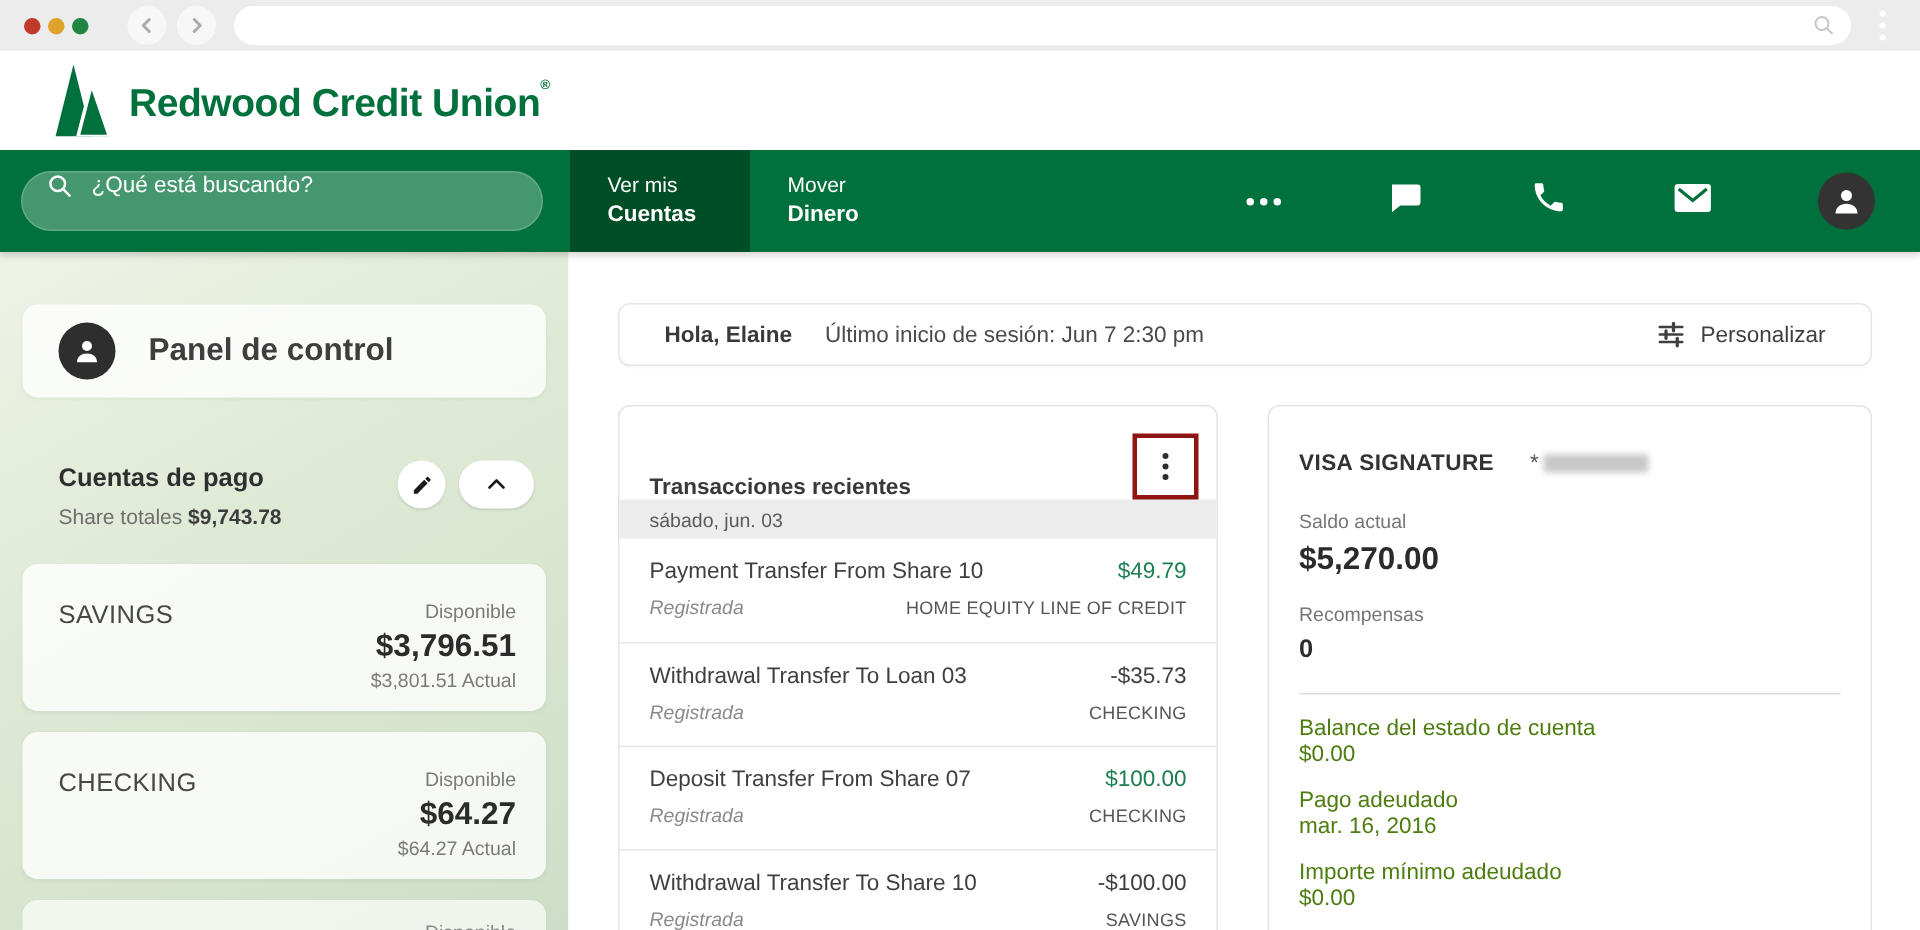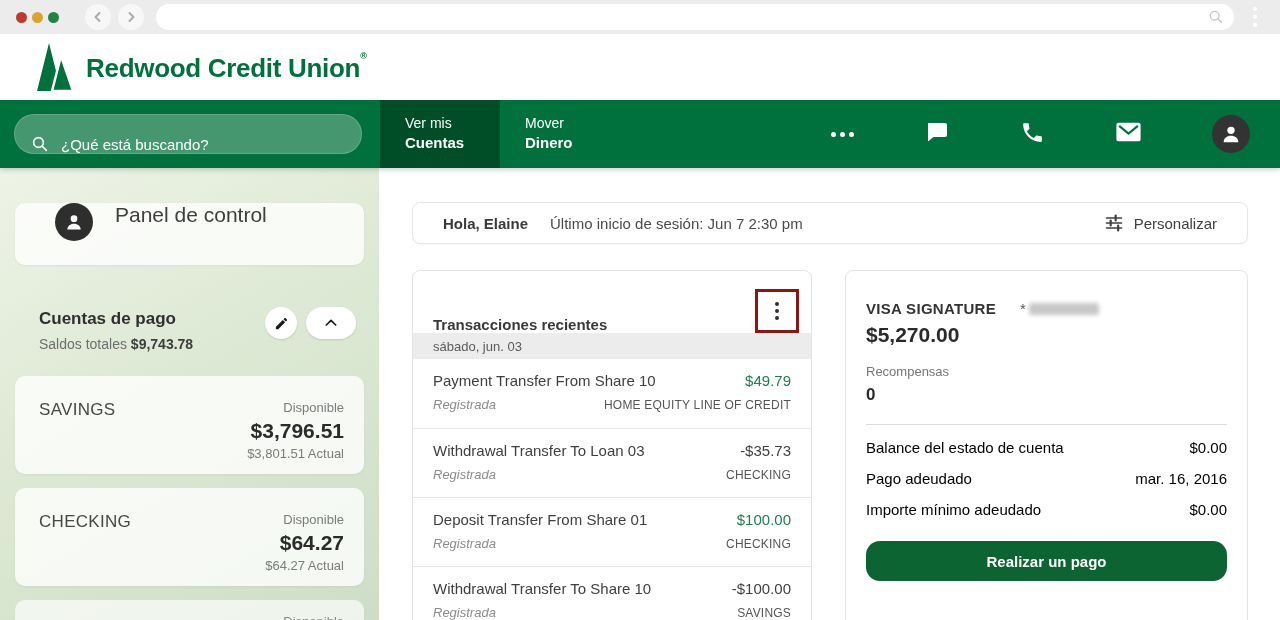--- a/index.html
+++ b/index.html
@@ -21,37 +21,37 @@
   .chrome-menu i { width:4px; height:4px; border-radius:50%; background:#fff; }
 
   
   .masthead { height:66px; background:#fff; display:flex; align-items:center; padding-left:34px; position:relative; z-index:3; }
   .logo { display:flex; align-items:center; gap:12px; }
   .logo-text { font-size:26px; color:#00713c; font-weight:600; letter-spacing:-0.3px; }
   .logo-text sup { font-size:9px; vertical-align:18px; }
 
   
   .nav { height:68px; background:#00713c; display:flex; align-items:stretch; box-shadow:0 2px 5px rgba(0,0,0,.18); position:relative; z-index:2; }
-  .nav-search { align-self:center; margin-left:14px; width:348px; height:40px; border-radius:20px; background:rgba(255,255,255,.27); border:1px solid rgba(255,255,255,.18); display:flex; align-items:flex-end; gap:12px; padding:0 16px; color:#fff; font-size:15px; }
+  .nav-search { align-self:center; margin-left:14px; width:348px; height:40px; border-radius:20px; background:rgba(255,255,255,.27); border:1px solid rgba(255,255,255,.18); display:flex; align-items:flex-start; gap:12px; padding:0 16px; color:#fff; font-size:15px; }
   .tab { margin-left:18px; width:120px; padding-left:25px; display:flex; flex-direction:column; justify-content:center; color:#fff; font-size:14px; line-height:1.35; }
   .tab + .tab { margin-left:0; width:140px; }
   .tab strong { font-size:15px; }
   .tab.active { background:#004e27; }
   .nav-icons { margin-left:auto; display:flex; align-items:center; gap:70px; padding-right:30px; }
   .ellipsis { display:flex; gap:4px; }
   .ellipsis i { width:5px; height:5px; border-radius:50%; background:#fff; }
   .nav-avatar { width:38px; height:38px; border-radius:50%; background:#333; display:flex; align-items:center; justify-content:center; }
 
   
   .content { display:flex; height:452px; }
   .sidebar { width:379px; background:linear-gradient(150deg,#eef3e6 0%,#dde9d4 45%,#cedec6 100%); padding:35px 15px 0 15px; }
   .main { flex:1; background:#fff; padding:34px 32px 0 33px; }
 
   
-  .panel-card { height:62px; background:rgba(255,255,255,.78); border-radius:10px; display:flex; gap:22px; padding-left:40px; box-shadow:0 1px 3px rgba(0,0,0,.05); }
+  .panel-card { height:62px; background:rgba(255,255,255,.78); border-radius:10px; display:flex; align-items:center; gap:22px; padding-left:24px; box-shadow:0 1px 3px rgba(0,0,0,.05);font-weight:bold; }
   .avatar-dark { width:38px; height:38px; border-radius:50%; background:#2e2e2e; display:flex; align-items:center; justify-content:center; flex:0 0 auto; }
   .panel-label { font-size:21px; color:#3e3e3e; }
   .section-head { margin:44px 8px 0 24px; display:flex; justify-content:space-between; align-items:flex-start; }
   .section-head h3 { font-size:17px; font-weight:700; color:#2f2f2f; }
   .totals { margin-top:7px; font-size:14px; color:#6e6e6e; }
   .totals strong { color:#3c3c3c; }
   .head-actions { display:flex; gap:9px; margin-top:-2px; }
   .circle-btn { width:32px; height:32px; border-radius:50%; background:#fff; border:none; display:flex; align-items:center; justify-content:center; box-shadow:0 1px 2px rgba(0,0,0,.12); }
   .pill-btn { width:50px; height:32px; border-radius:16px; background:#fff; border:none; display:flex; align-items:center; justify-content:center; box-shadow:0 1px 2px rgba(0,0,0,.12); }
   .account-card { margin-top:24px; background:rgba(255,255,255,.78); border-radius:10px; height:98px; padding:24px 20px 0 24px; display:flex; justify-content:space-between; box-shadow:0 1px 3px rgba(0,0,0,.05); }
@@ -90,21 +90,21 @@
   .visa-card { width:403px; height:358px; padding:0 20px; }
   .visa-title-row { margin-top:29px; display:flex; align-items:center; }
   .visa-title { font-size:15px; font-weight:700; color:#333; letter-spacing:.3px; }
   .visa-mask { margin-left:24px; font-size:15px; color:#555; display:flex; align-items:center; gap:3px; }
   .blur-chip { display:inline-block; width:70px; height:12px; background:#c7c7c7; border-radius:2px; filter:blur(2px); }
   .visa-label { margin-top:23px; font-size:13px; color:#767676; }
   .visa-balance { margin-top:6px; font-size:21px; font-weight:700; color:#2b2b2b; }
   .visa-label.rewards { margin-top:17px; }
   .visa-rewards { margin-top:6px; font-size:17px; font-weight:700; color:#2b2b2b; }
   .visa-divider { margin-top:19px; border-top:1px solid #dcdcdc; }
-  .visa-row { display:flex; justify-content:space-between; font-size:15px; color:#000000; margin-top:14px; }
+  .visa-row { display:flex; justify-content:space-between; font-size:15px; color:#4d7c0f; margin-top:14px;flex-direction:column; }
   .pay-btn { margin-top:23px; width:100%; height:40px; border:none; border-radius:14px; background:#0b6431; color:#fff; font-size:15px; font-weight:700; font-family:"Liberation Sans", sans-serif; }
 </style>
 </head>
 <body>
 
 <div class="stage">
 
   <div class="chrome">
     <div class="lights">
       <span class="light red"></span>
@@ -203,21 +203,21 @@
               <path d="M4,21 c0-4.4 3.6-7 8-7 s8,2.6 8,7 z" fill="#ffffff"></path>
             </svg>
         </span>
         <span class="panel-label">Panel de control</span>
       </div>
 
       <div class="section-head">
         <div>
           <h3>Cuentas de pago</h3>
           <p class="totals">
-            <span>Saldos totales</span>
+            <span>Share totales</span>
             <strong>$9,743.78</strong>
           </p>
         </div>
         <div class="head-actions">
           <button class="circle-btn">
             <svg width="15" height="15" viewBox="0 0 24 24">
                 <path d="M3 17.2V21h3.8L17.8 9.9l-3.7-3.7L3 17.2zM20.7 7c.4-.4.4-1 0-1.4l-2.3-2.3c-.4-.4-1-.4-1.4 0l-1.8 1.8 3.7 3.7L20.7 7z" fill="#1c1c1c"></path>
               </svg>
           </button>
           <button class="pill-btn">
@@ -305,21 +305,21 @@
               <span class="tx-amt">-$35.73</span>
             </div>
             <div class="tx-line2">
               <span class="tx-status">Registrada</span>
               <span class="tx-acct">CHECKING</span>
             </div>
           </div>
 
           <div class="tx-row">
             <div class="tx-line1">
-              <span>Deposit Transfer From Share 01</span>
+              <span>Deposit Transfer From Share 07</span>
               <span class="tx-amt pos">$100.00</span>
             </div>
             <div class="tx-line2">
               <span class="tx-status">Registrada</span>
               <span class="tx-acct">CHECKING</span>
             </div>
           </div>
 
           <div class="tx-row">
             <div class="tx-line1">
@@ -334,20 +334,21 @@
         </section>
 
         <section class="card visa-card">
           <div class="visa-title-row">
             <span class="visa-title">VISA SIGNATURE</span>
             <span class="visa-mask">
               <span>*</span>
               <span class="blur-chip"></span>
             </span>
           </div>
+          <div class="visa-label">Saldo actual</div>
           <div class="visa-balance">$5,270.00</div>
           <div class="visa-label rewards">Recompensas</div>
           <div class="visa-rewards">0</div>
           <div class="visa-divider"></div>
 
           <div class="visa-row">
             <span>Balance del estado de cuenta</span>
             <span>$0.00</span>
           </div>
           <div class="visa-row">

